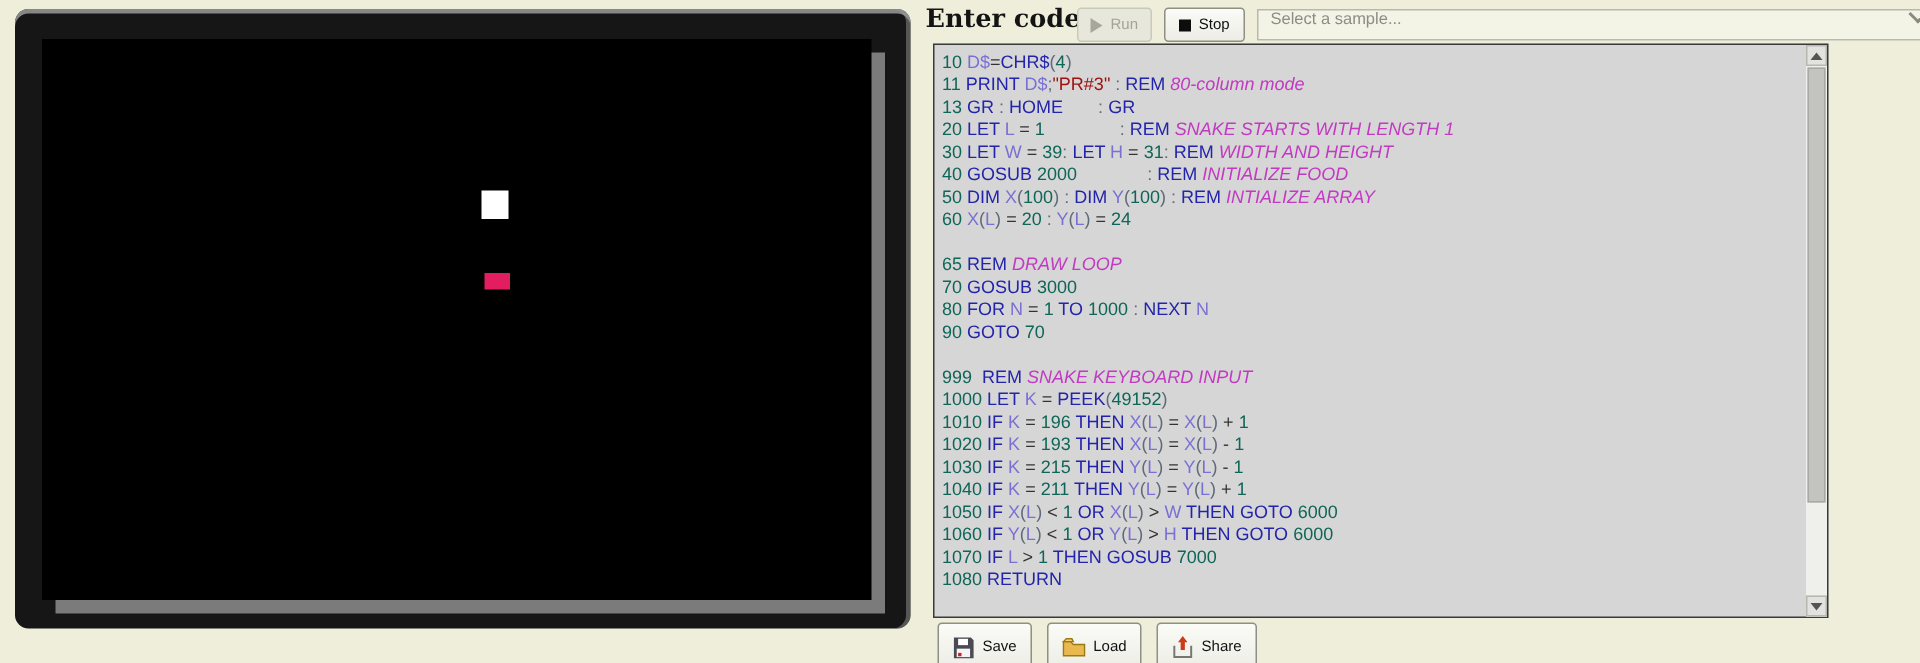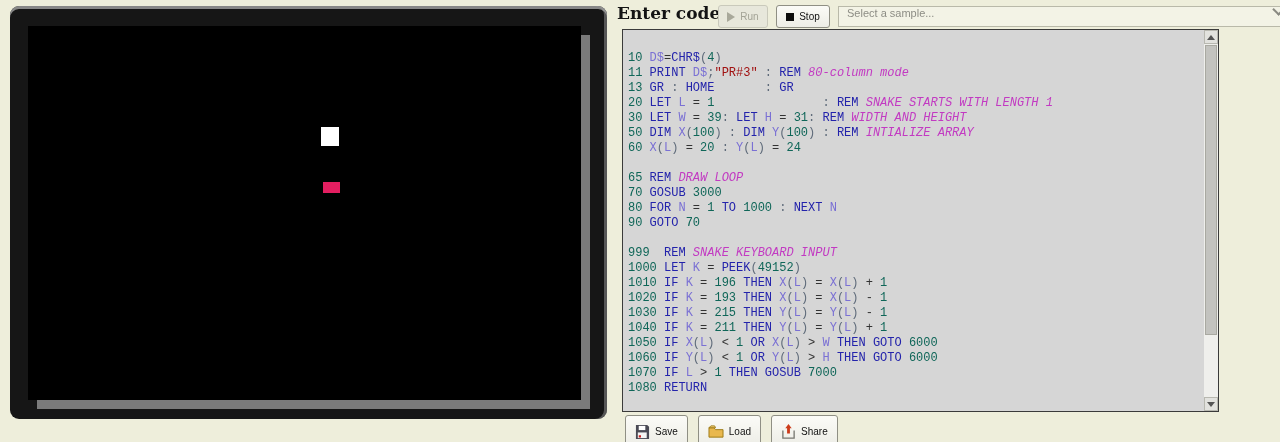--- a/index.html
+++ b/index.html
@@ -30,22 +30,22 @@
                    background:#f3f3e6; border:1px solid #b9b9a9; display:flex; align-items:flex-start;
                    padding:0 8px; font-size:11px; color:#8d8d85; cursor:pointer; }
   .sample-select .sel-text { flex:1; }
   .chevron { width:9px; height:9px; border-right:2px solid #8a8a82; border-bottom:2px solid #8a8a82;
              transform:rotate(45deg) translateY(-3px); }
 
   
   .editor { position:absolute; left:622px; top:29px; width:597px; height:383px;
             background:#d6d6d6; border:1px solid #3a3a3a; }
   .code { position:absolute; left:0; top:0; right:14px; bottom:0; overflow:hidden;
-          padding:4px 16px 0 5px; font-family:Liberation Mono, monospace;
-          font-size:12px; line-height:15px; cursor:text;margin-top:17px; }
+          padding:4px 16px 0 5px; font-family:Liberation Sans, sans-serif;
+          font-size:12px; line-height:15px; cursor:text; }
   .code-line { white-space:pre; height:15px; }
   .t-com { font-style:italic; }
 
   
   .vscroll { position:absolute; right:0; top:0; width:14px; bottom:0; background:#efefec; }
   .sb-btn { position:absolute; left:0; width:14px; height:14px; background:#e2e2de;
             border:1px solid #b8b8b0; display:flex; align-items:center; justify-content:center; }
   .sb-up { top:0; } .sb-down { bottom:0; }
   .tri-up { width:0; height:0; border-left:4px solid transparent; border-right:4px solid transparent;
             border-bottom:5px solid #555; }
@@ -86,20 +86,21 @@
   <span class="chevron"></span>
 </div>
 
 <div class="editor">
   <div class="code">
       <div class="code-line"><span class="t-num">10</span><span class="t-pl"> </span><span class="t-var">D$</span><span class="t-op">=</span><span class="t-kw">CHR$</span><span class="t-pun">(</span><span class="t-num">4</span><span class="t-pun">)</span></div>
       <div class="code-line"><span class="t-num">11</span><span class="t-pl"> </span><span class="t-kw">PRINT</span><span class="t-pl"> </span><span class="t-var">D$</span><span class="t-pun">;</span><span class="t-str">"PR#3"</span><span class="t-pl"> </span><span class="t-pun">:</span><span class="t-pl"> </span><span class="t-kw">REM</span><span class="t-pl"> </span><span class="t-com">80-column mode</span></div>
       <div class="code-line"><span class="t-num">13</span><span class="t-pl"> </span><span class="t-kw">GR</span><span class="t-pl"> </span><span class="t-pun">:</span><span class="t-pl"> </span><span class="t-kw">HOME</span><span class="t-pl">       </span><span class="t-pun">:</span><span class="t-pl"> </span><span class="t-kw">GR</span></div>
       <div class="code-line"><span class="t-num">20</span><span class="t-pl"> </span><span class="t-kw">LET</span><span class="t-pl"> </span><span class="t-var">L</span><span class="t-pl"> </span><span class="t-op">=</span><span class="t-pl"> </span><span class="t-num">1</span><span class="t-pl">               </span><span class="t-pun">:</span><span class="t-pl"> </span><span class="t-kw">REM</span><span class="t-pl"> </span><span class="t-com">SNAKE STARTS WITH LENGTH 1</span></div>
       <div class="code-line"><span class="t-num">30</span><span class="t-pl"> </span><span class="t-kw">LET</span><span class="t-pl"> </span><span class="t-var">W</span><span class="t-pl"> </span><span class="t-op">=</span><span class="t-pl"> </span><span class="t-num">39</span><span class="t-pun">:</span><span class="t-pl"> </span><span class="t-kw">LET</span><span class="t-pl"> </span><span class="t-var">H</span><span class="t-pl"> </span><span class="t-op">=</span><span class="t-pl"> </span><span class="t-num">31</span><span class="t-pun">:</span><span class="t-pl"> </span><span class="t-kw">REM</span><span class="t-pl"> </span><span class="t-com">WIDTH AND HEIGHT</span></div>
+      <div class="code-line"><span class="t-num">40</span><span class="t-pl"> </span><span class="t-kw">GOSUB</span><span class="t-pl"> </span><span class="t-num">2000</span><span class="t-pl">              </span><span class="t-pun">:</span><span class="t-pl"> </span><span class="t-kw">REM</span><span class="t-pl"> </span><span class="t-com">INITIALIZE FOOD</span></div>
       <div class="code-line"><span class="t-num">50</span><span class="t-pl"> </span><span class="t-kw">DIM</span><span class="t-pl"> </span><span class="t-var">X</span><span class="t-pun">(</span><span class="t-num">100</span><span class="t-pun">)</span><span class="t-pl"> </span><span class="t-pun">:</span><span class="t-pl"> </span><span class="t-kw">DIM</span><span class="t-pl"> </span><span class="t-var">Y</span><span class="t-pun">(</span><span class="t-num">100</span><span class="t-pun">)</span><span class="t-pl"> </span><span class="t-pun">:</span><span class="t-pl"> </span><span class="t-kw">REM</span><span class="t-pl"> </span><span class="t-com">INTIALIZE ARRAY</span></div>
       <div class="code-line"><span class="t-num">60</span><span class="t-pl"> </span><span class="t-var">X</span><span class="t-pun">(</span><span class="t-var">L</span><span class="t-pun">)</span><span class="t-pl"> </span><span class="t-op">=</span><span class="t-pl"> </span><span class="t-num">20</span><span class="t-pl"> </span><span class="t-pun">:</span><span class="t-pl"> </span><span class="t-var">Y</span><span class="t-pun">(</span><span class="t-var">L</span><span class="t-pun">)</span><span class="t-pl"> </span><span class="t-op">=</span><span class="t-pl"> </span><span class="t-num">24</span></div>
       <div class="code-line"></div>
       <div class="code-line"><span class="t-num">65</span><span class="t-pl"> </span><span class="t-kw">REM</span><span class="t-pl"> </span><span class="t-com">DRAW LOOP</span></div>
       <div class="code-line"><span class="t-num">70</span><span class="t-pl"> </span><span class="t-kw">GOSUB</span><span class="t-pl"> </span><span class="t-num">3000</span></div>
       <div class="code-line"><span class="t-num">80</span><span class="t-pl"> </span><span class="t-kw">FOR</span><span class="t-pl"> </span><span class="t-var">N</span><span class="t-pl"> </span><span class="t-op">=</span><span class="t-pl"> </span><span class="t-num">1</span><span class="t-pl"> </span><span class="t-kw">TO</span><span class="t-pl"> </span><span class="t-num">1000</span><span class="t-pl"> </span><span class="t-pun">:</span><span class="t-pl"> </span><span class="t-kw">NEXT</span><span class="t-pl"> </span><span class="t-var">N</span></div>
       <div class="code-line"><span class="t-num">90</span><span class="t-pl"> </span><span class="t-kw">GOTO</span><span class="t-pl"> </span><span class="t-num">70</span></div>
       <div class="code-line"></div>
       <div class="code-line"><span class="t-num">999</span><span class="t-pl">  </span><span class="t-kw">REM</span><span class="t-pl"> </span><span class="t-com">SNAKE KEYBOARD INPUT</span></div>
       <div class="code-line"><span class="t-num">1000</span><span class="t-pl"> </span><span class="t-kw">LET</span><span class="t-pl"> </span><span class="t-var">K</span><span class="t-pl"> </span><span class="t-op">=</span><span class="t-pl"> </span><span class="t-kw">PEEK</span><span class="t-pun">(</span><span class="t-num">49152</span><span class="t-pun">)</span></div>

